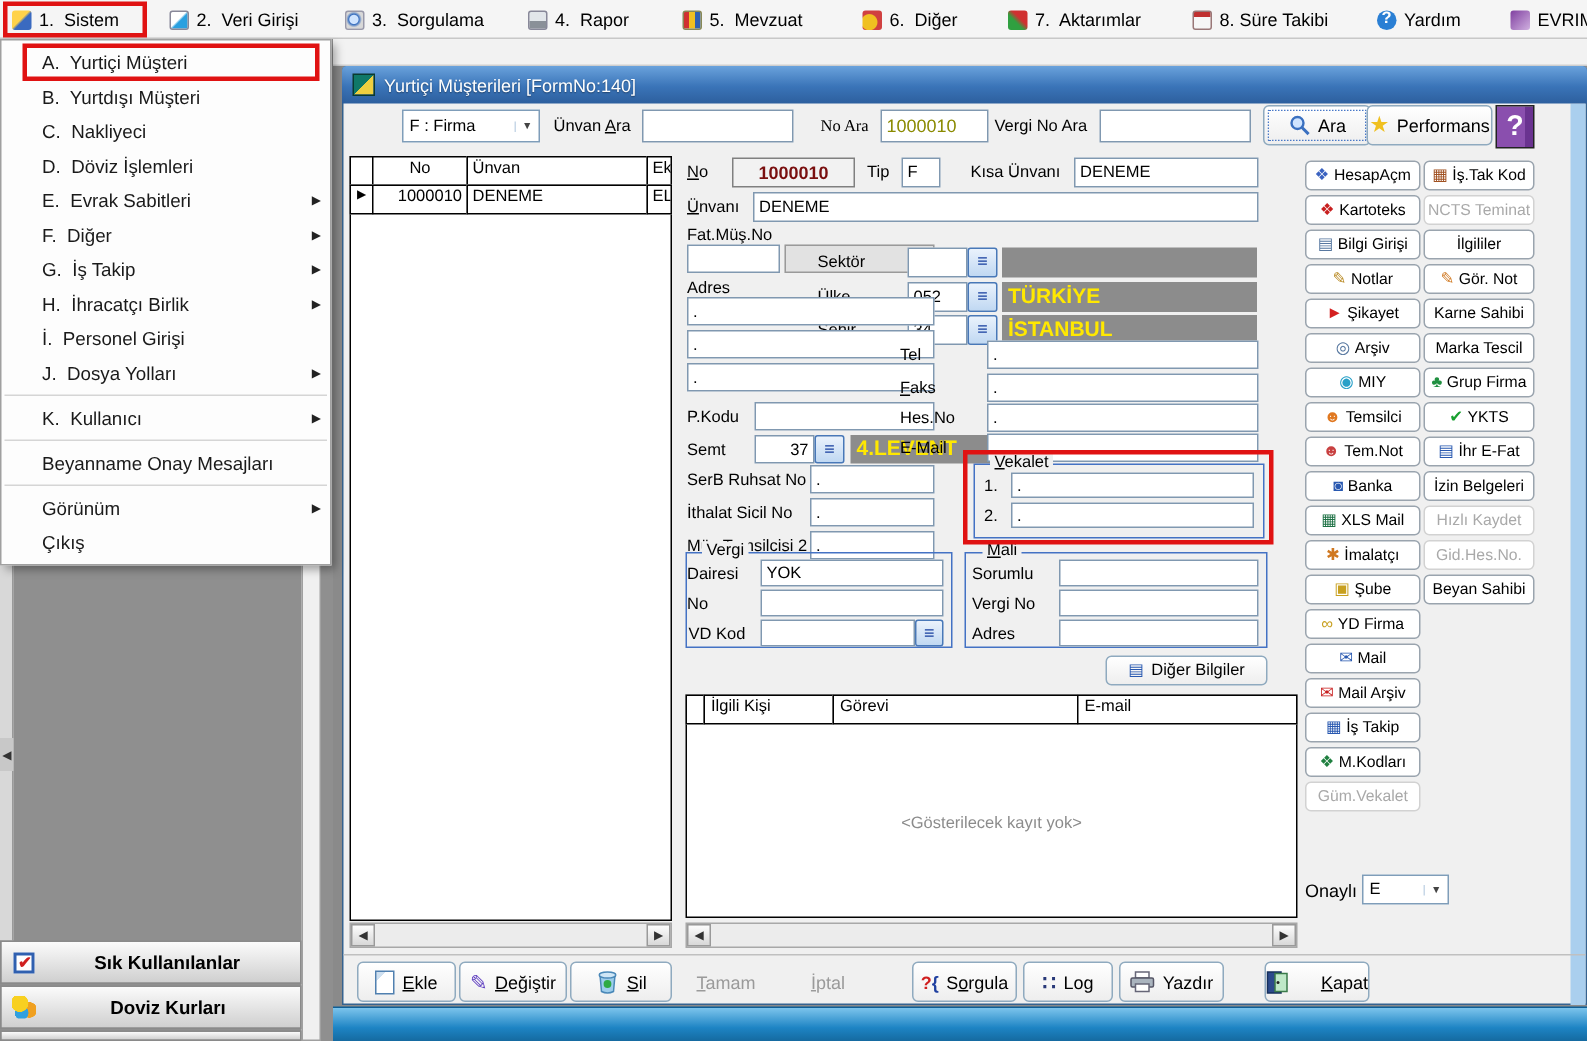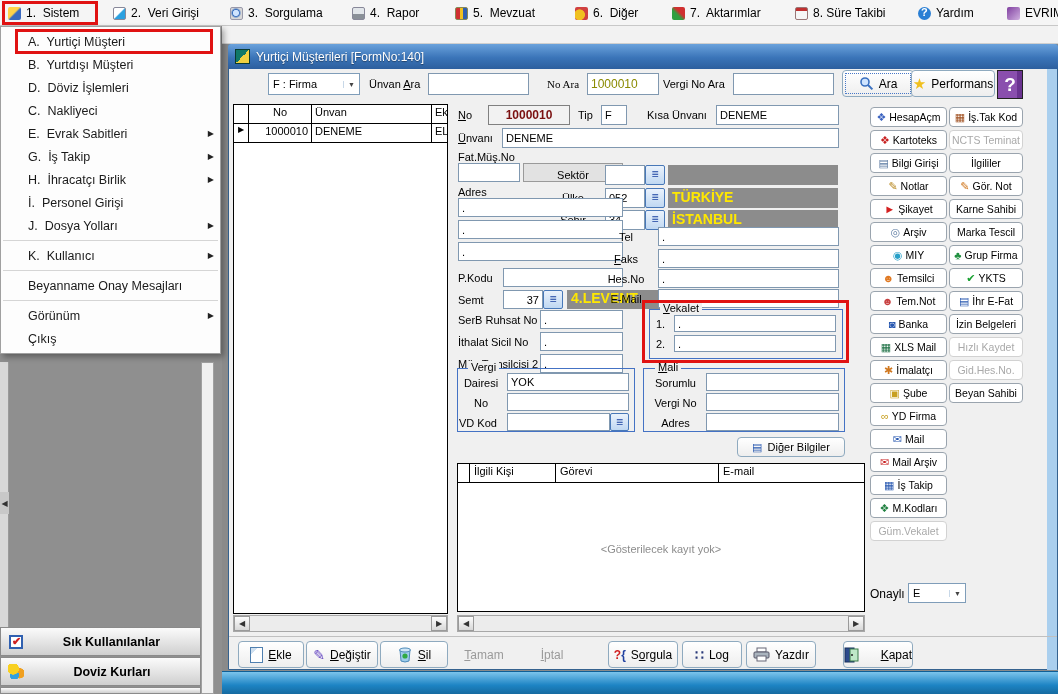--- a/index.html
+++ b/index.html
@@ -1,20 +1,20 @@
 <!DOCTYPE html>
 <html><head>
 <meta charset="utf-8">
 <style>
   html,body{margin:0;padding:0;background:#666;}
   *{box-sizing:border-box;font-family:"Liberation Sans",sans-serif;}
   #root{position:relative;width:1058px;height:694px;background:#8a8a8a;overflow:hidden;}
   .ab{position:absolute;}
   .lbl{font-size:11px;color:#000;white-space:nowrap;}
-  .lblr{text-align:center;}
+  .lblr{text-align:left;}
   .inp{border:1px solid #8098b0;background:#fff;font-size:11px;padding:0 3px;outline:none;color:#000;}
   .gdisp{background:#8c8c8c;color:#ffe800;font-weight:bold;font-size:14px;line-height:18px;padding:0 4px;overflow:hidden;white-space:nowrap;}
   .lkp{background:linear-gradient(#eaf2fc,#c0d8f2);border:1px solid #4878b8;border-radius:2px;color:#1840a0;font-size:12px;text-align:center;line-height:16px;cursor:pointer;}
   .lkp::before{content:"≡";}
   .grp{border:1px solid #4472c4;}
   .grplbl{position:absolute;background:#f0f0f0;padding:0 3px;font-size:11px;}
   .pcol{display:flex;flex-direction:column;gap:3px;}
   .pbtn{height:20px;border:1px solid #9aa4ae;border-radius:4px;background:#fff;display:flex;align-items:center;justify-content:center;gap:3px;font-size:10.5px;white-space:nowrap;cursor:pointer;color:#000;}
   .pbtn.dis{color:#a9a9a9;border-color:#d2d2d2;cursor:default;}
   .gly{font-size:11px;line-height:1;}
@@ -94,23 +94,24 @@
     </div>
   <div class="ab acc" style="left:0;top:657px;width:201px;height:29px;">
       <span class="ic-coins"></span>
       <span class="t">Doviz Kurları</span>
     </div>
   <div class="ab acc" style="left:0;top:687px;width:201px;height:7px;"></div>
 
   <div class="ab popup">
     <div class="mi"><span>A.  Yurtiçi Müşteri</span></div>
     <div class="mi"><span>B.  Yurtdışı Müşteri</span></div>
+    <div class="mi"><span>C.  Nakliyeci</span></div>
     <div class="mi"><span>D.  Döviz İşlemleri</span></div>
-    <div class="mi"><span>C.  Nakliyeci</span></div>
     <div class="mi sub"><span>E.  Evrak Sabitleri</span></div>
+    <div class="mi sub"><span>F.  Diğer</span></div>
     <div class="mi sub"><span>G.  İş Takip</span></div>
     <div class="mi sub"><span>H.  İhracatçı Birlik</span></div>
     <div class="mi"><span>İ.  Personel Girişi</span></div>
     <div class="mi sub"><span>J.  Dosya Yolları</span></div>
     <div class="msep"></div>
     <div class="mi sub"><span>K.  Kullanıcı</span></div>
     <div class="msep"></div>
     <div class="mi"><span>Beyanname Onay Mesajları</span></div>
     <div class="msep"></div>
     <div class="mi sub"><span>Görünüm</span></div>

